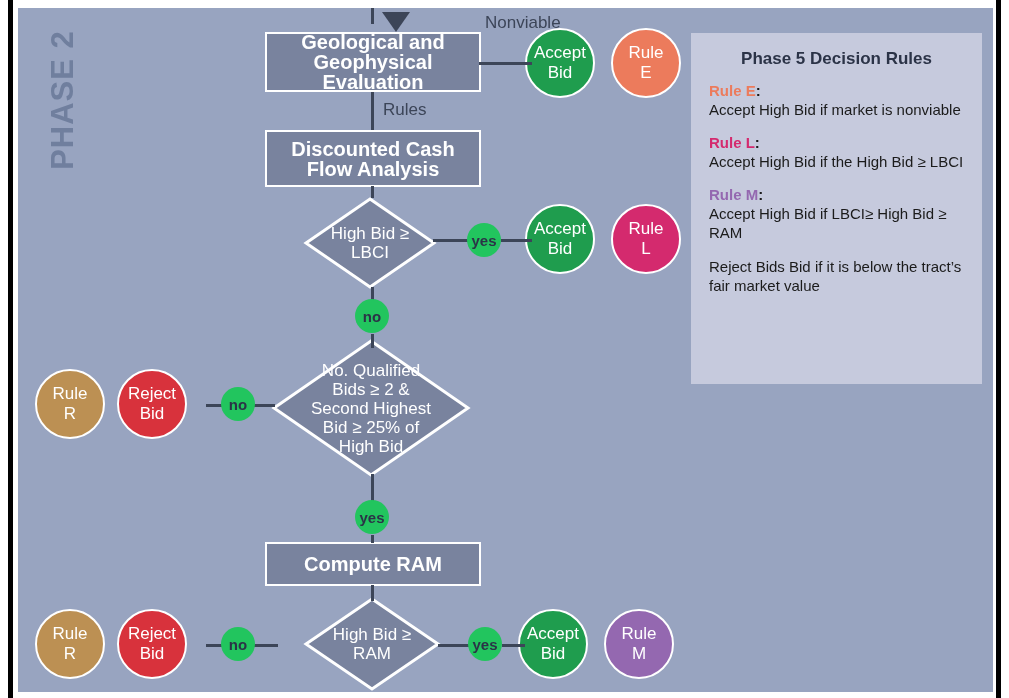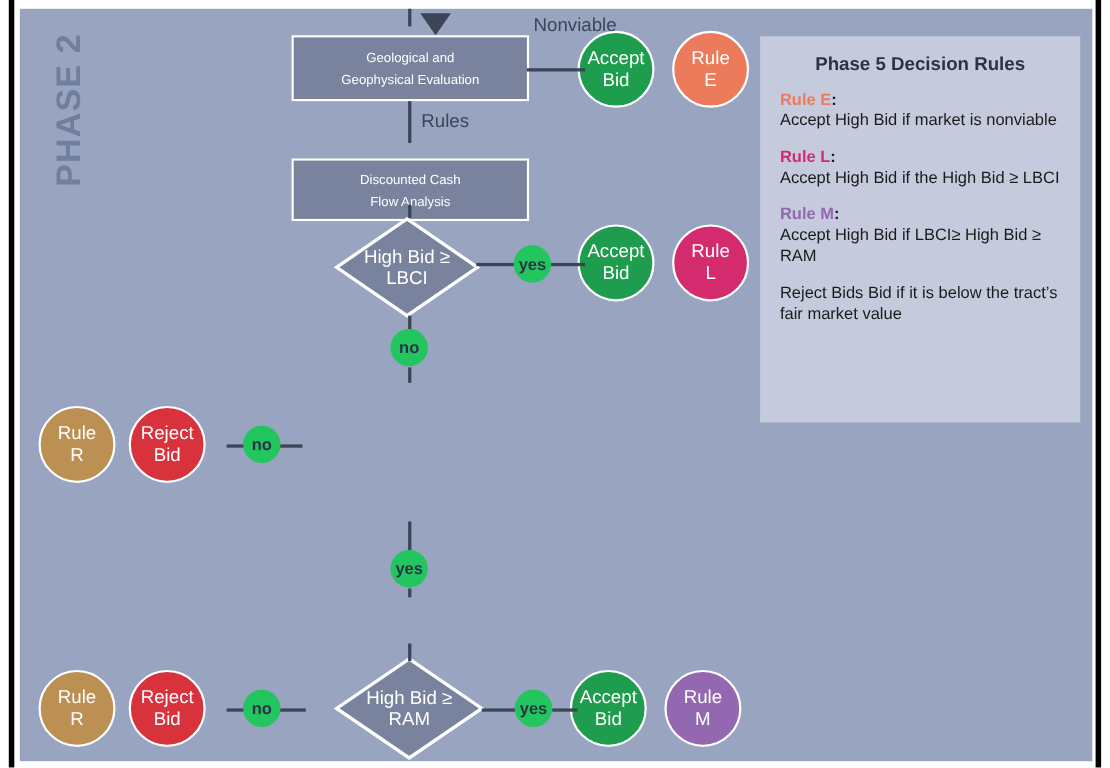--- a/index.html
+++ b/index.html
@@ -19,22 +19,22 @@
   #phase-label{
     position:absolute;left:-30px;top:72px;width:150px;height:40px;
     transform:rotate(-90deg);transform-origin:center center;
     color:#707f9e;font-weight:bold;font-size:31px;letter-spacing:1px;
     text-align:center;line-height:40px;white-space:nowrap;
   }
 
   
   .proc{
     position:absolute;background:#79839e;border:2px solid #ffffff;
-    color:#ffffff;font-size:12px;line-height:20px;text-align:center;
-    display:flex;align-items:center;justify-content:center;box-sizing:border-box;
+    color:#ffffff;font-size:20px;line-height:20px;text-align:center;
+    display:flex;align-items:center;justify-content:center;box-sizing:border-box;font-weight:bold;
   }
 
   
   .diamond{position:absolute;}
   .diamond svg{position:absolute;left:0;top:0;}
   .diamond .dtext{
     position:absolute;left:0;top:0;width:100%;height:100%;
     display:flex;align-items:center;justify-content:center;
     color:#ffffff;font-size:17px;line-height:19px;text-align:center;
   }
@@ -126,36 +126,51 @@
     </div>
 
     <div class="edge-label" style="left:467px;top:5px;">Nonviable</div>
     <div class="edge-label" style="left:365px;top:92px;">Rules</div>
 
     <div class="proc" style="left:247px;top:24px;width:216px;height:60px;">
       <span style="white-space:pre-line;">Geological and
 Geophysical Evaluation</span>
     </div>
 
-    <div class="proc" style="left:247px;top:136px;width:216px;height:57px;">
+    <div class="proc" style="left:247px;top:122px;width:216px;height:57px;">
       <span style="white-space:pre-line;">Discounted Cash
 Flow Analysis</span>
     </div>
 
+    <div class="proc" style="left:247px;top:534px;width:216px;height:44px;">
+      <span style="white-space:pre-line;">Compute RAM</span>
+    </div>
 
     <div class="diamond" style="left:285px;top:188px;width:134px;height:94px;">
       <svg width="134" height="94" viewBox="0 0 134 94">
         <polygon points="67,3 131,47 67,91 3,47" fill="#79839e" stroke="#ffffff" stroke-width="3"></polygon>
       </svg>
       <div class="dtext">
           <span style="white-space:pre-line;">High Bid ≥
 LBCI</span>
         </div>
     </div>
 
+    <div class="diamond" style="left:253px;top:330px;width:200px;height:140px;">
+      <svg width="200" height="140" viewBox="0 0 200 140">
+        <polygon points="100,3 197,70 100,137 3,70" fill="#79839e" stroke="#ffffff" stroke-width="3"></polygon>
+      </svg>
+      <div class="dtext">
+          <span style="white-space:pre-line;">No. Qualified
+Bids ≥ 2 &amp;
+Second Highest
+Bid ≥ 25% of
+High Bid</span>
+        </div>
+    </div>
 
     <div class="diamond" style="left:285px;top:588px;width:138px;height:96px;">
       <svg width="138" height="96" viewBox="0 0 138 96">
         <polygon points="69,3 135,48 69,93 3,48" fill="#79839e" stroke="#ffffff" stroke-width="3"></polygon>
       </svg>
       <div class="dtext">
           <span style="white-space:pre-line;">High Bid ≥
 RAM</span>
         </div>
     </div>

